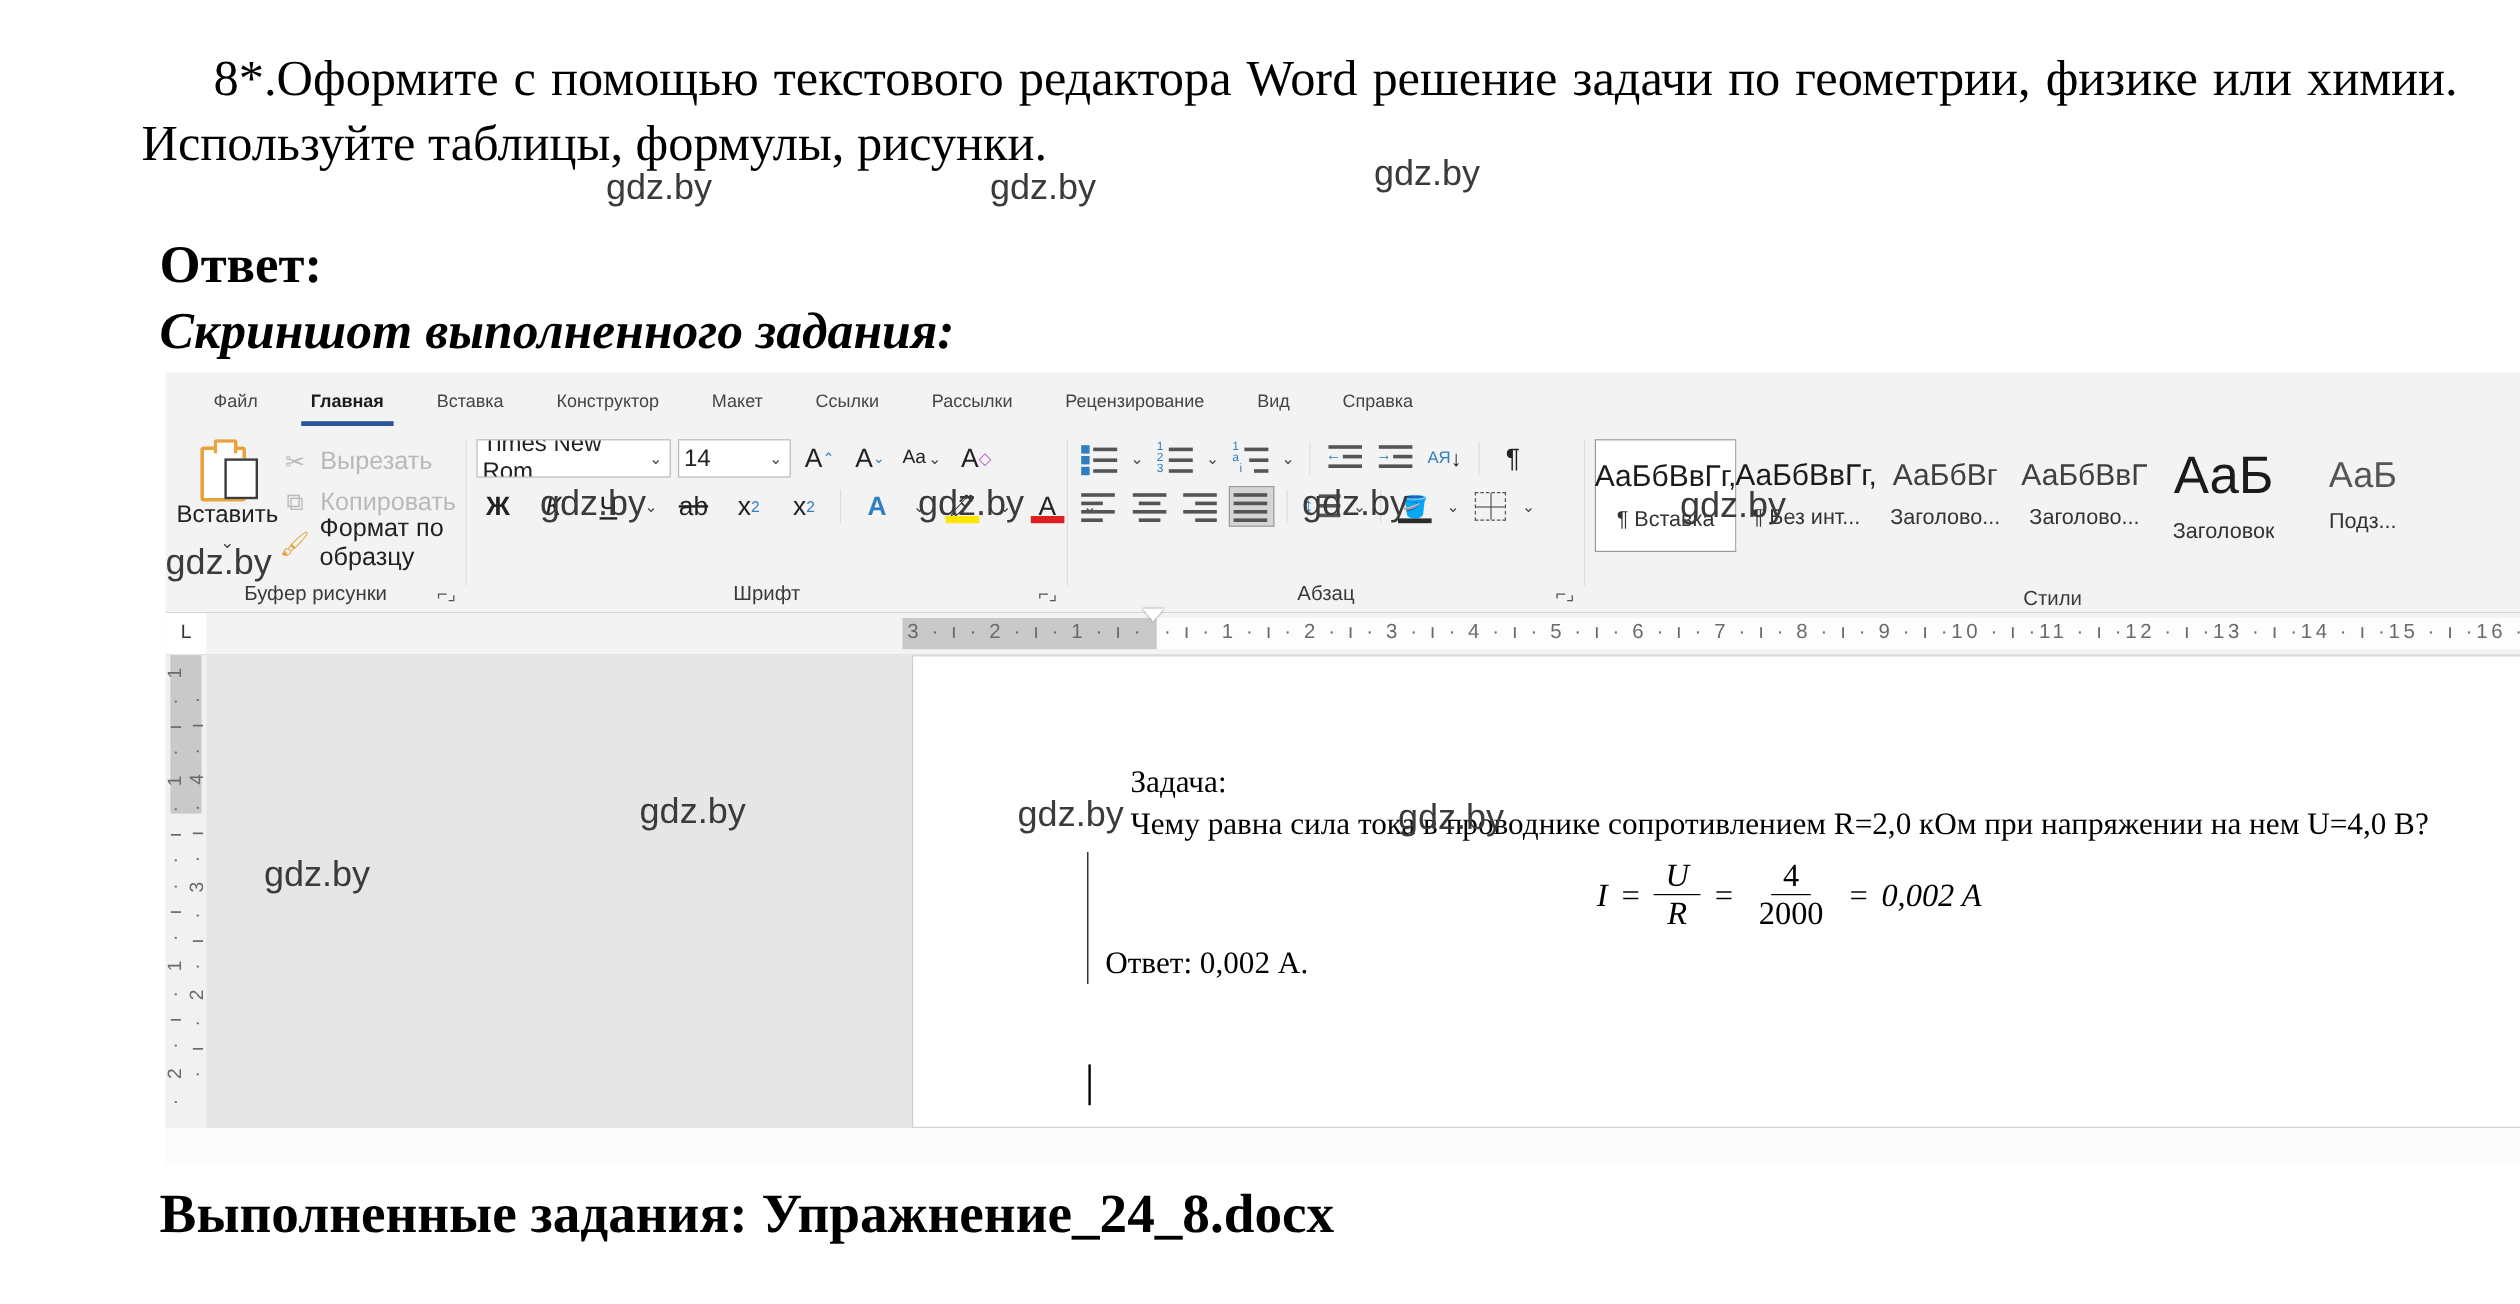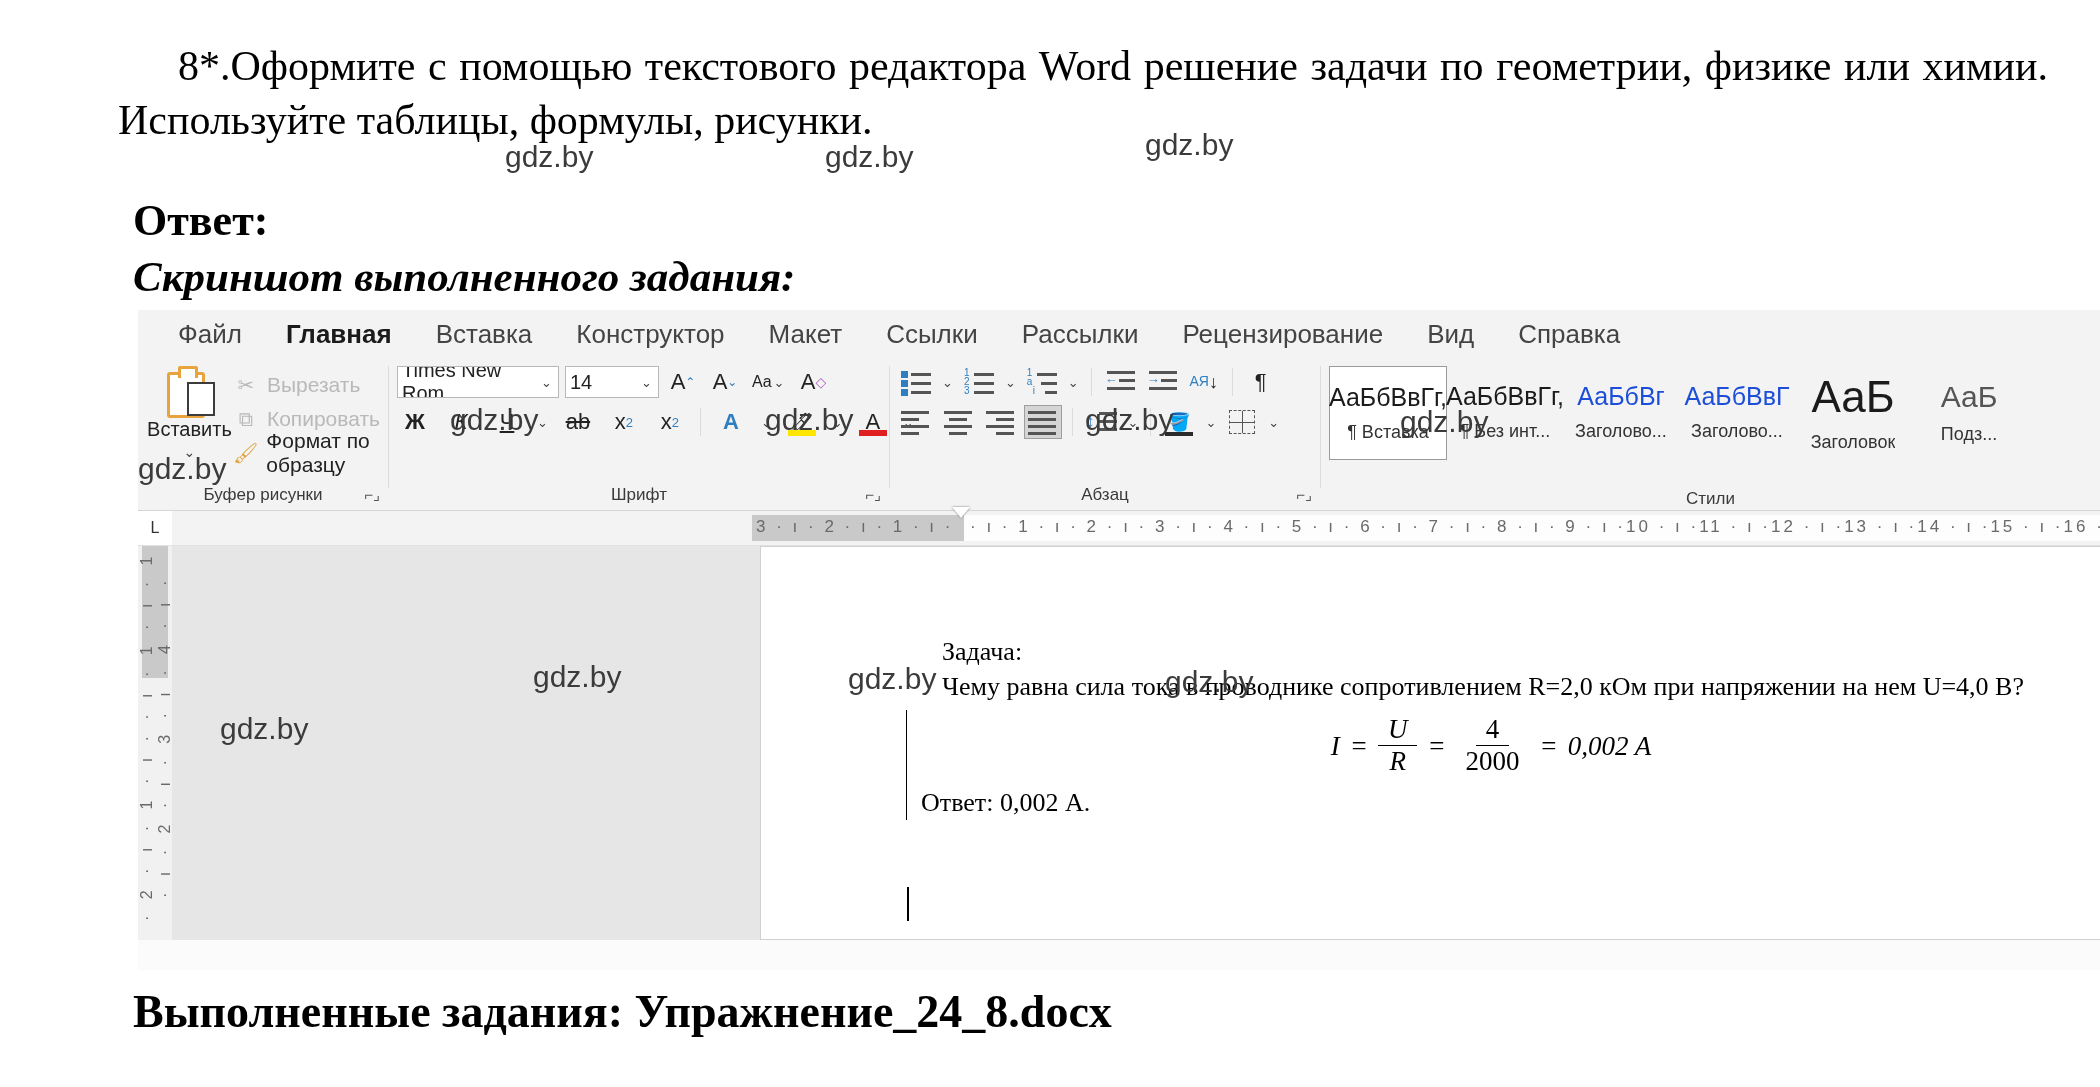--- a/index.html
+++ b/index.html
@@ -40,21 +40,21 @@
   .word{
     position:absolute;left:138px;top:310px;width:1962px;height:660px;
     background:#fbfbfb;overflow:hidden;
     font-family:"Liberation Sans",sans-serif;
   }
   .ribbon-tabs{
     position:relative;height:48px;background:#f3f3f3;
     display:flex;align-items:center;padding-left:18px;gap:0px;
   }
   .rtab{
-    font-size:26px;color:#444;padding:6px 22px;position:relative;white-space:nowrap;
+    font-size:15px;color:#444;padding:6px 22px;position:relative;white-space:nowrap;
   }
   .rtab.active{color:#1b1b1b;font-weight:bold;}
   .rtab.active:after{
     content:"";position:absolute;left:14px;right:14px;bottom:-6px;height:4px;background:#2b579a;
   }
 
   .ribbon{
     position:relative;height:152px;background:#f3f3f3;
     border-bottom:1px solid #d6d6d6;display:flex;
   }
@@ -128,21 +128,21 @@
 
   
   .styles{flex:1;}
   .sgal{display:flex;align-items:flex-start;gap:0px;padding-top:2px;}
   .scell{
     width:116px;height:92px;display:flex;flex-direction:column;
     align-items:center;justify-content:center;background:#f3f3f3;
   }
   .scell.sel{background:#fff;border:1px solid #9a9a9a;}
   .spv{font-size:25px;color:#1b1b1b;white-space:nowrap;overflow:hidden;}
-  .spv.blue{color:#1d4ed8;}
+  .spv.blue{color:#404040;}
   .spv.big{font-size:44px;color:#1b1b1b;}
   .spv.big2{font-size:30px;color:#555;}
   .snm{font-size:18px;color:#333;margin-top:10px;white-space:nowrap;overflow:hidden;}
 
   
   .rulerbar{
     position:relative;height:34px;background:#f3f3f3;border-bottom:1px solid #e2e2e2;
     display:flex;align-items:center;
   }
   .tabsel{

